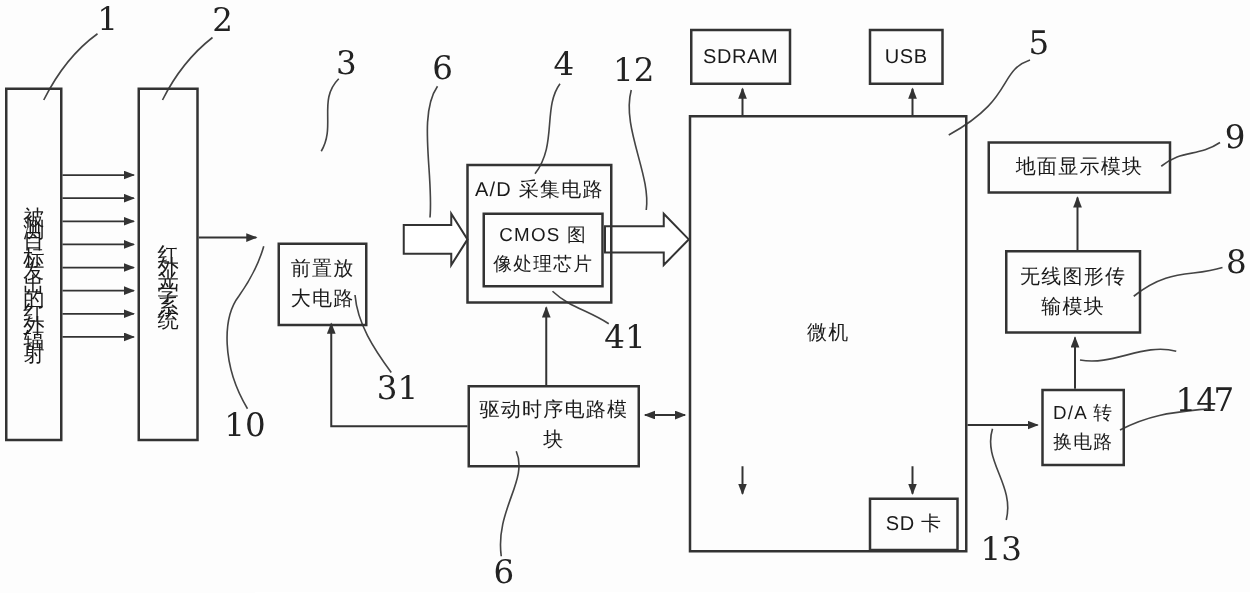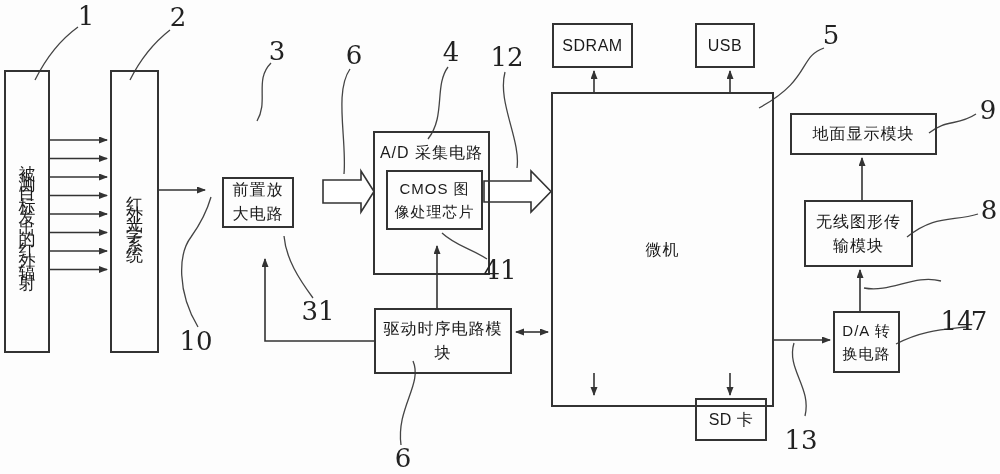--- a/index.html
+++ b/index.html
@@ -96,33 +96,33 @@
 
   <div class="box" style="left:4px; top:70px; width:46px; height:283px;">
     <span class="vtext loose">被测目标发出的红外辐射</span>
   </div>
 
   <div class="box" style="left:110px; top:70px; width:49px; height:283px;">
     <span class="vtext">红外光学系统</span>
   </div>
 
 
-  <div class="box" style="left:222px; top:177px; width:72px; height:51px;align-items:flex-end;">
+  <div class="box" style="left:222px; top:194px; width:72px; height:67px;">
     <div style="width:54px;">前置放大电路</div>
   </div>
 
-  <div class="box top-align" style="left:373px; top:131px; width:117px; height:144px;">
+  <div class="box top-align" style="left:373px; top:131px; width:117px; height:112px;">
     <div class="box-title" style="width:110px; padding-top:8px;">A/D 采集电路</div>
   </div>
 
   <div class="box" style="left:386px; top:170px; width:97px; height:60px; font-size:15px; line-height:23px;">
     <div style="width:84px;">CMOS 图像处理芯片</div>
   </div>
 
-  <div class="box" style="left:551px; top:92px; width:223px; height:315px;">
+  <div class="box" style="left:551px; top:92px; width:223px; height:350px;">
     <span>微机</span>
   </div>
 
   <div class="box latin" style="left:552px; top:23px; width:81px; height:45px;">
     <span>SDRAM</span>
   </div>
 
   <div class="box latin" style="left:695px; top:23px; width:60px; height:45px;">
     <span>USB</span>
   </div>

